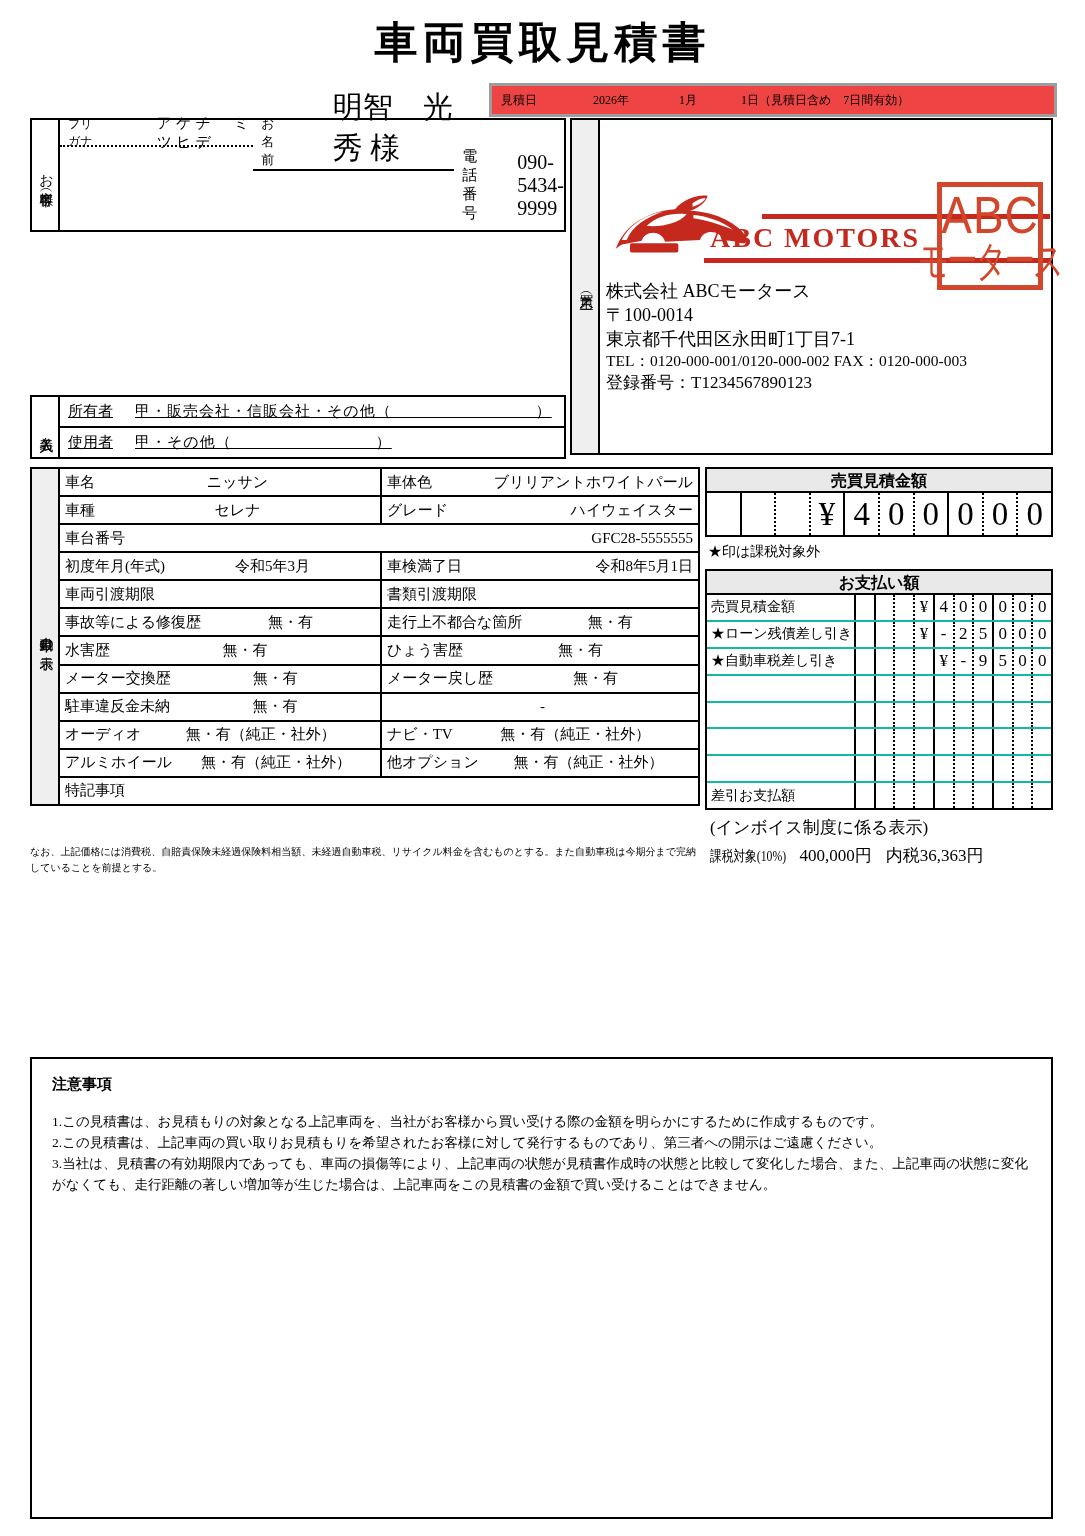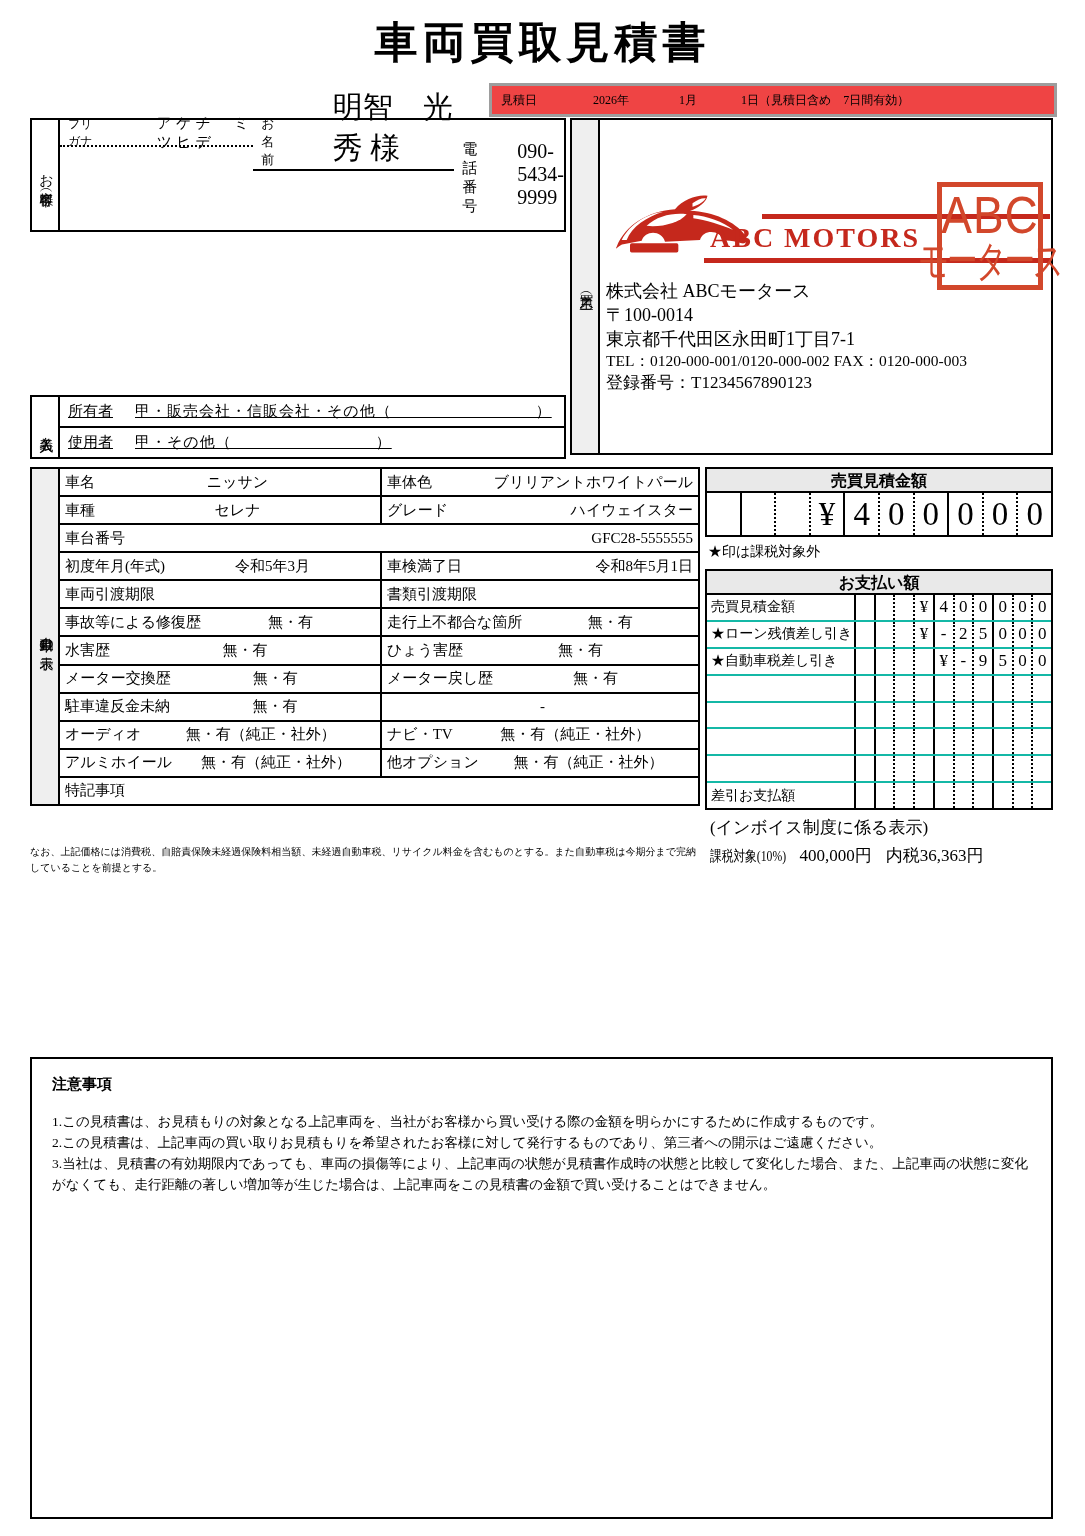--- a/index.html
+++ b/index.html
@@ -23,21 +23,21 @@
 
   
   .customer-box{left:30px;top:118px;width:536px;height:114px;}
   .cust-body{flex:1;display:flex;flex-direction:row;min-width:0;}
   .furigana-row{height:25px;display:flex;align-items:center;border-bottom:2px dotted #000;}
   .lbl-furi{font-size:12px;margin-left:8px;}
   .furi-val{font-size:15px;margin-left:58px;letter-spacing:4px;}
   .name-row{height:49px;display:flex;align-items:flex-end;border-bottom:2px solid #000;}
   .lbl-name{font-size:13px;margin-left:8px;}
   .name-val{font-size:30px;margin-left:46px;}
-  .phone-row{flex:1;display:flex;margin-top:20px;}
+  .phone-row{flex:1;display:flex;align-items:center;margin-top:20px;}
   .lbl-phone{font-size:15px;margin-left:8px;}
   .phone-val{font-size:20px;margin-left:40px;}
 
   
   .buyer-box{left:570px;top:118px;width:483px;height:337px;}
   .buyer-body{flex:1;position:relative;min-width:0;}
   .car-logo{position:absolute;left:10px;top:64px;width:150px;height:92px;}
   .logo-bar{position:absolute;background:#c5281c;height:5px;}
   .logo-bar.top{left:162px;top:94px;width:288px;}
   .logo-bar.bottom{left:104px;top:138px;width:346px;}

